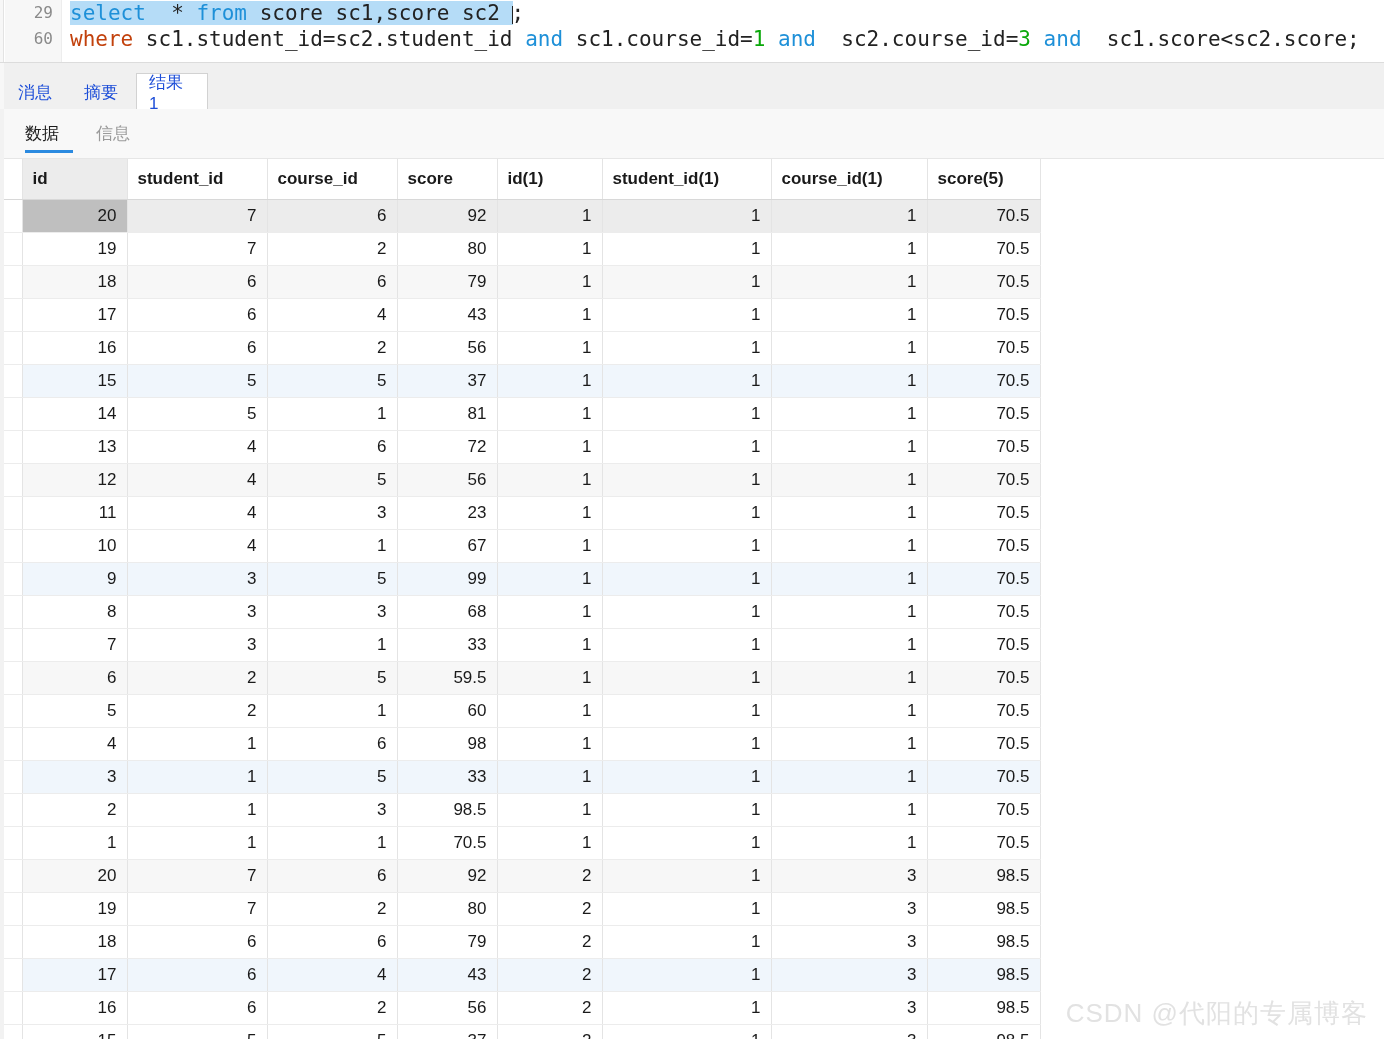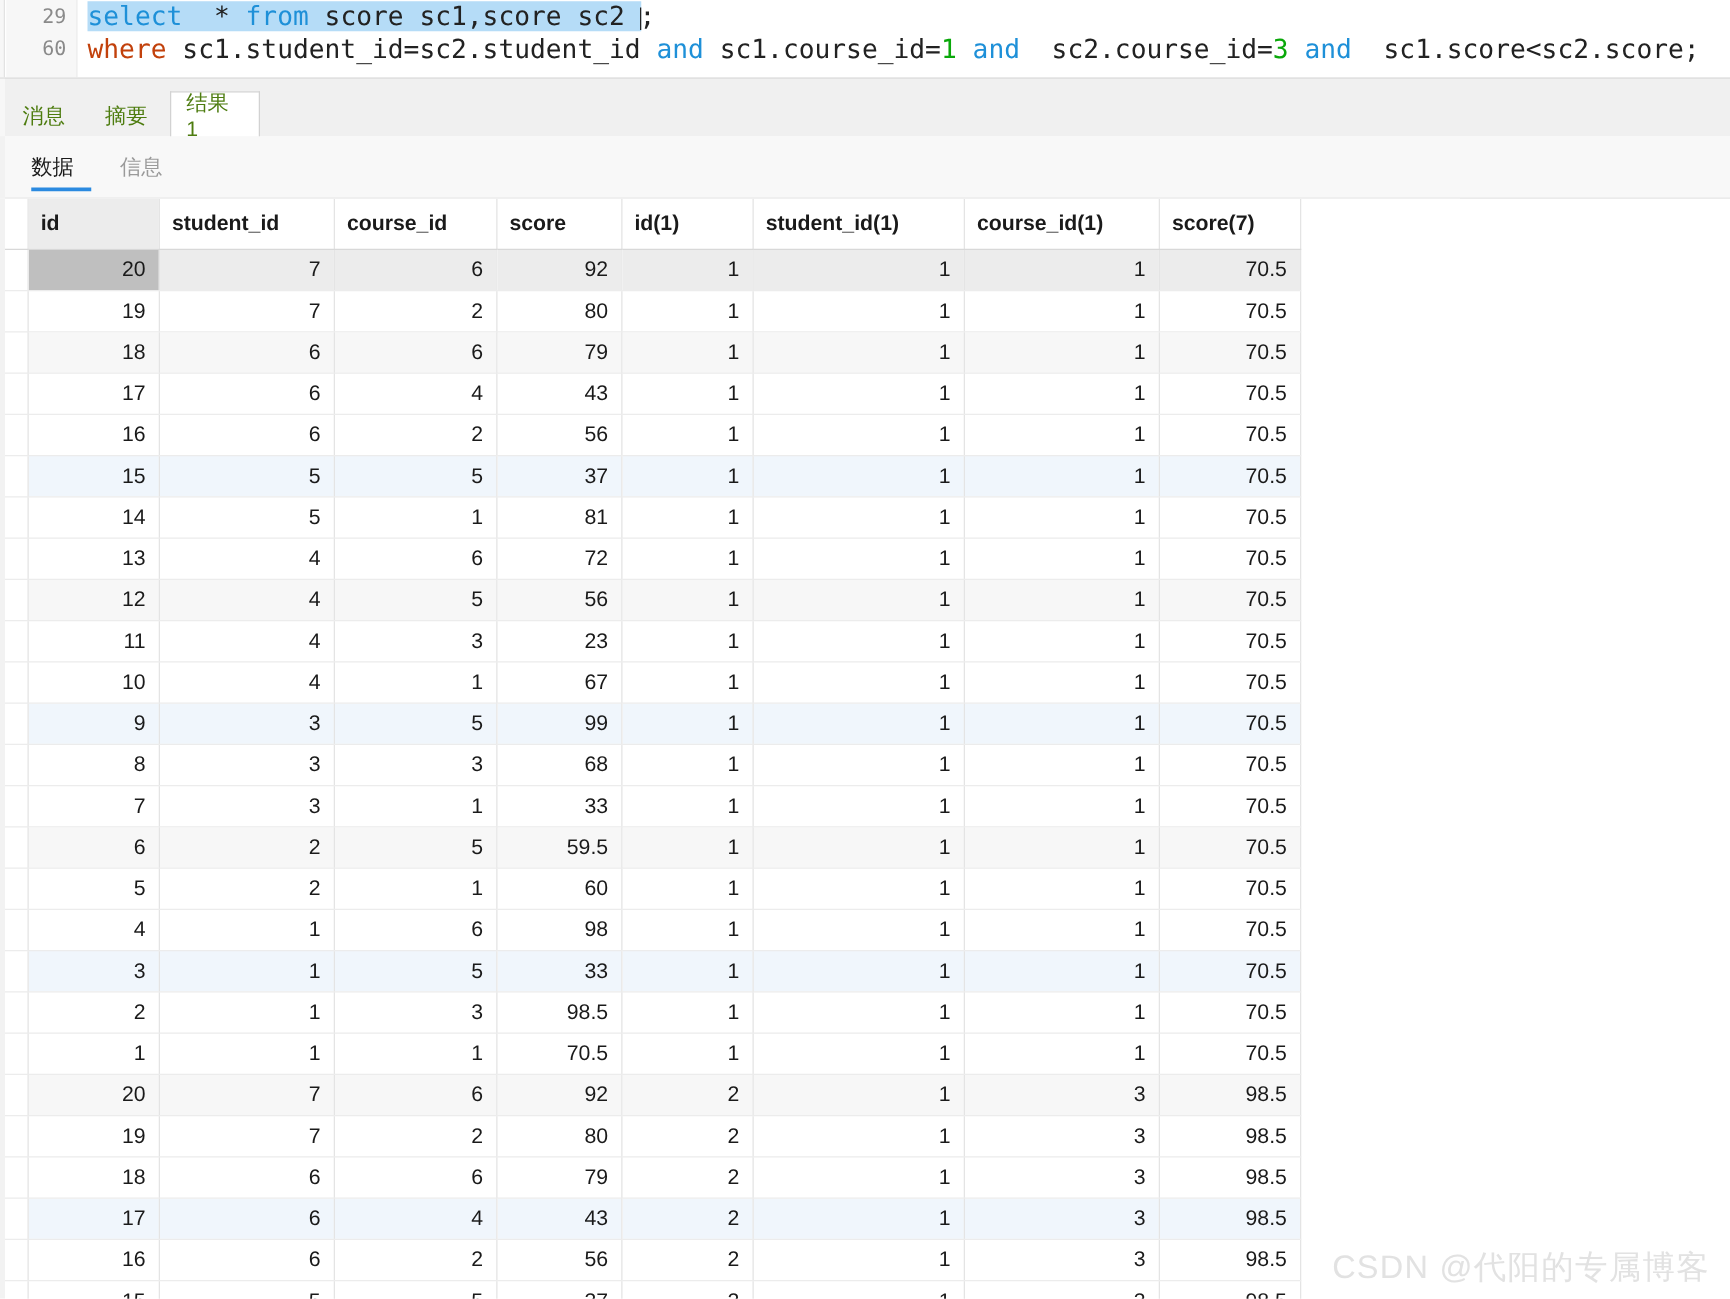--- a/index.html
+++ b/index.html
@@ -51,21 +51,21 @@
     background: #f0f0f0;
     border-top: 1px solid #dcdcdc;
   }
   #tabbar-left-strip {
     position: absolute; left: 0; top: 0; width: 4px; height: 47px;
     background: #f7f7f7;
   }
   .tab {
     position: absolute; top: 11px; height: 36px;
     display: flex; align-items: center; justify-content: center;
-    font-size: 17px; color: #4d7c0f; padding: 0 12px;
+    font-size: 17px; color: #1d4ed8; padding: 0 12px;
     cursor: default;
   }
   .tab.active {
     background: #ffffff;
     border: 1px solid #d2d2d2;
     border-bottom: none;
     top: 10px; height: 38px;
   }
 
   
@@ -204,21 +204,21 @@
     <thead>
       <tr>
         <th class="rowhdr"></th>
         <th class="firstcol">id</th>
         <th>student_id</th>
         <th>course_id</th>
         <th>score</th>
         <th>id(1)</th>
         <th>student_id(1)</th>
         <th>course_id(1)</th>
-        <th>score(7)</th>
+        <th>score(5)</th>
       </tr>
     </thead>
     <tbody id="grid-body">
         <tr class="selrow">
           <td class="rowhdr"></td>
           <td class="cell selcell">20</td>
           <td class="cell">7</td>
           <td class="cell">6</td>
           <td class="cell">92</td>
           <td class="cell">1</td>

